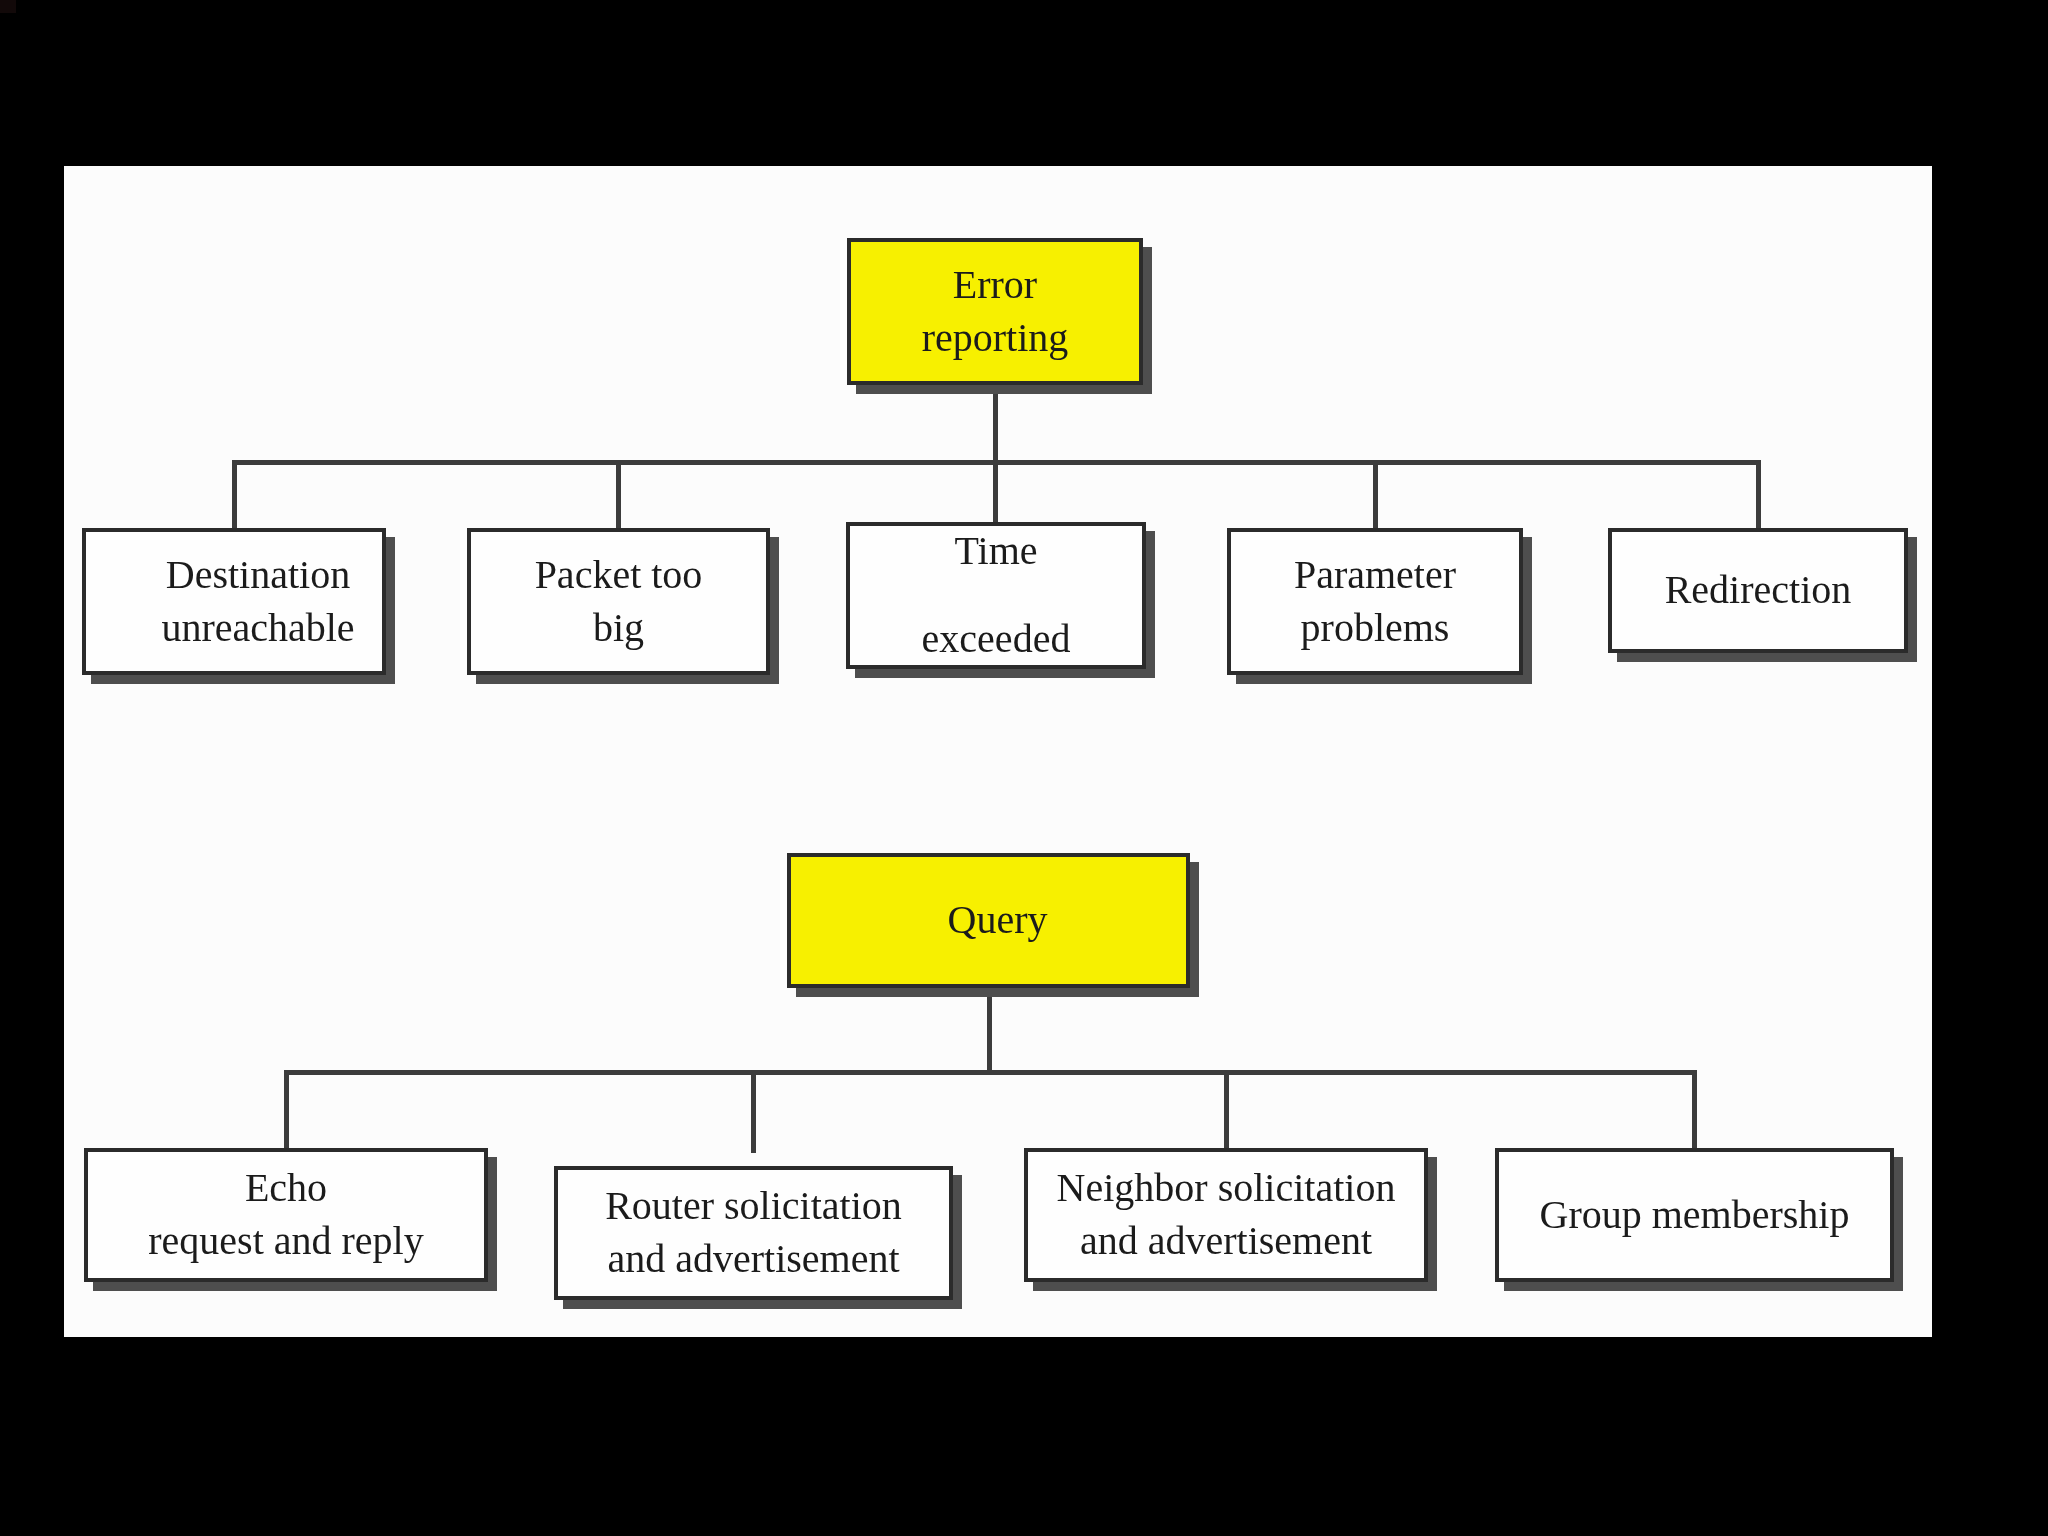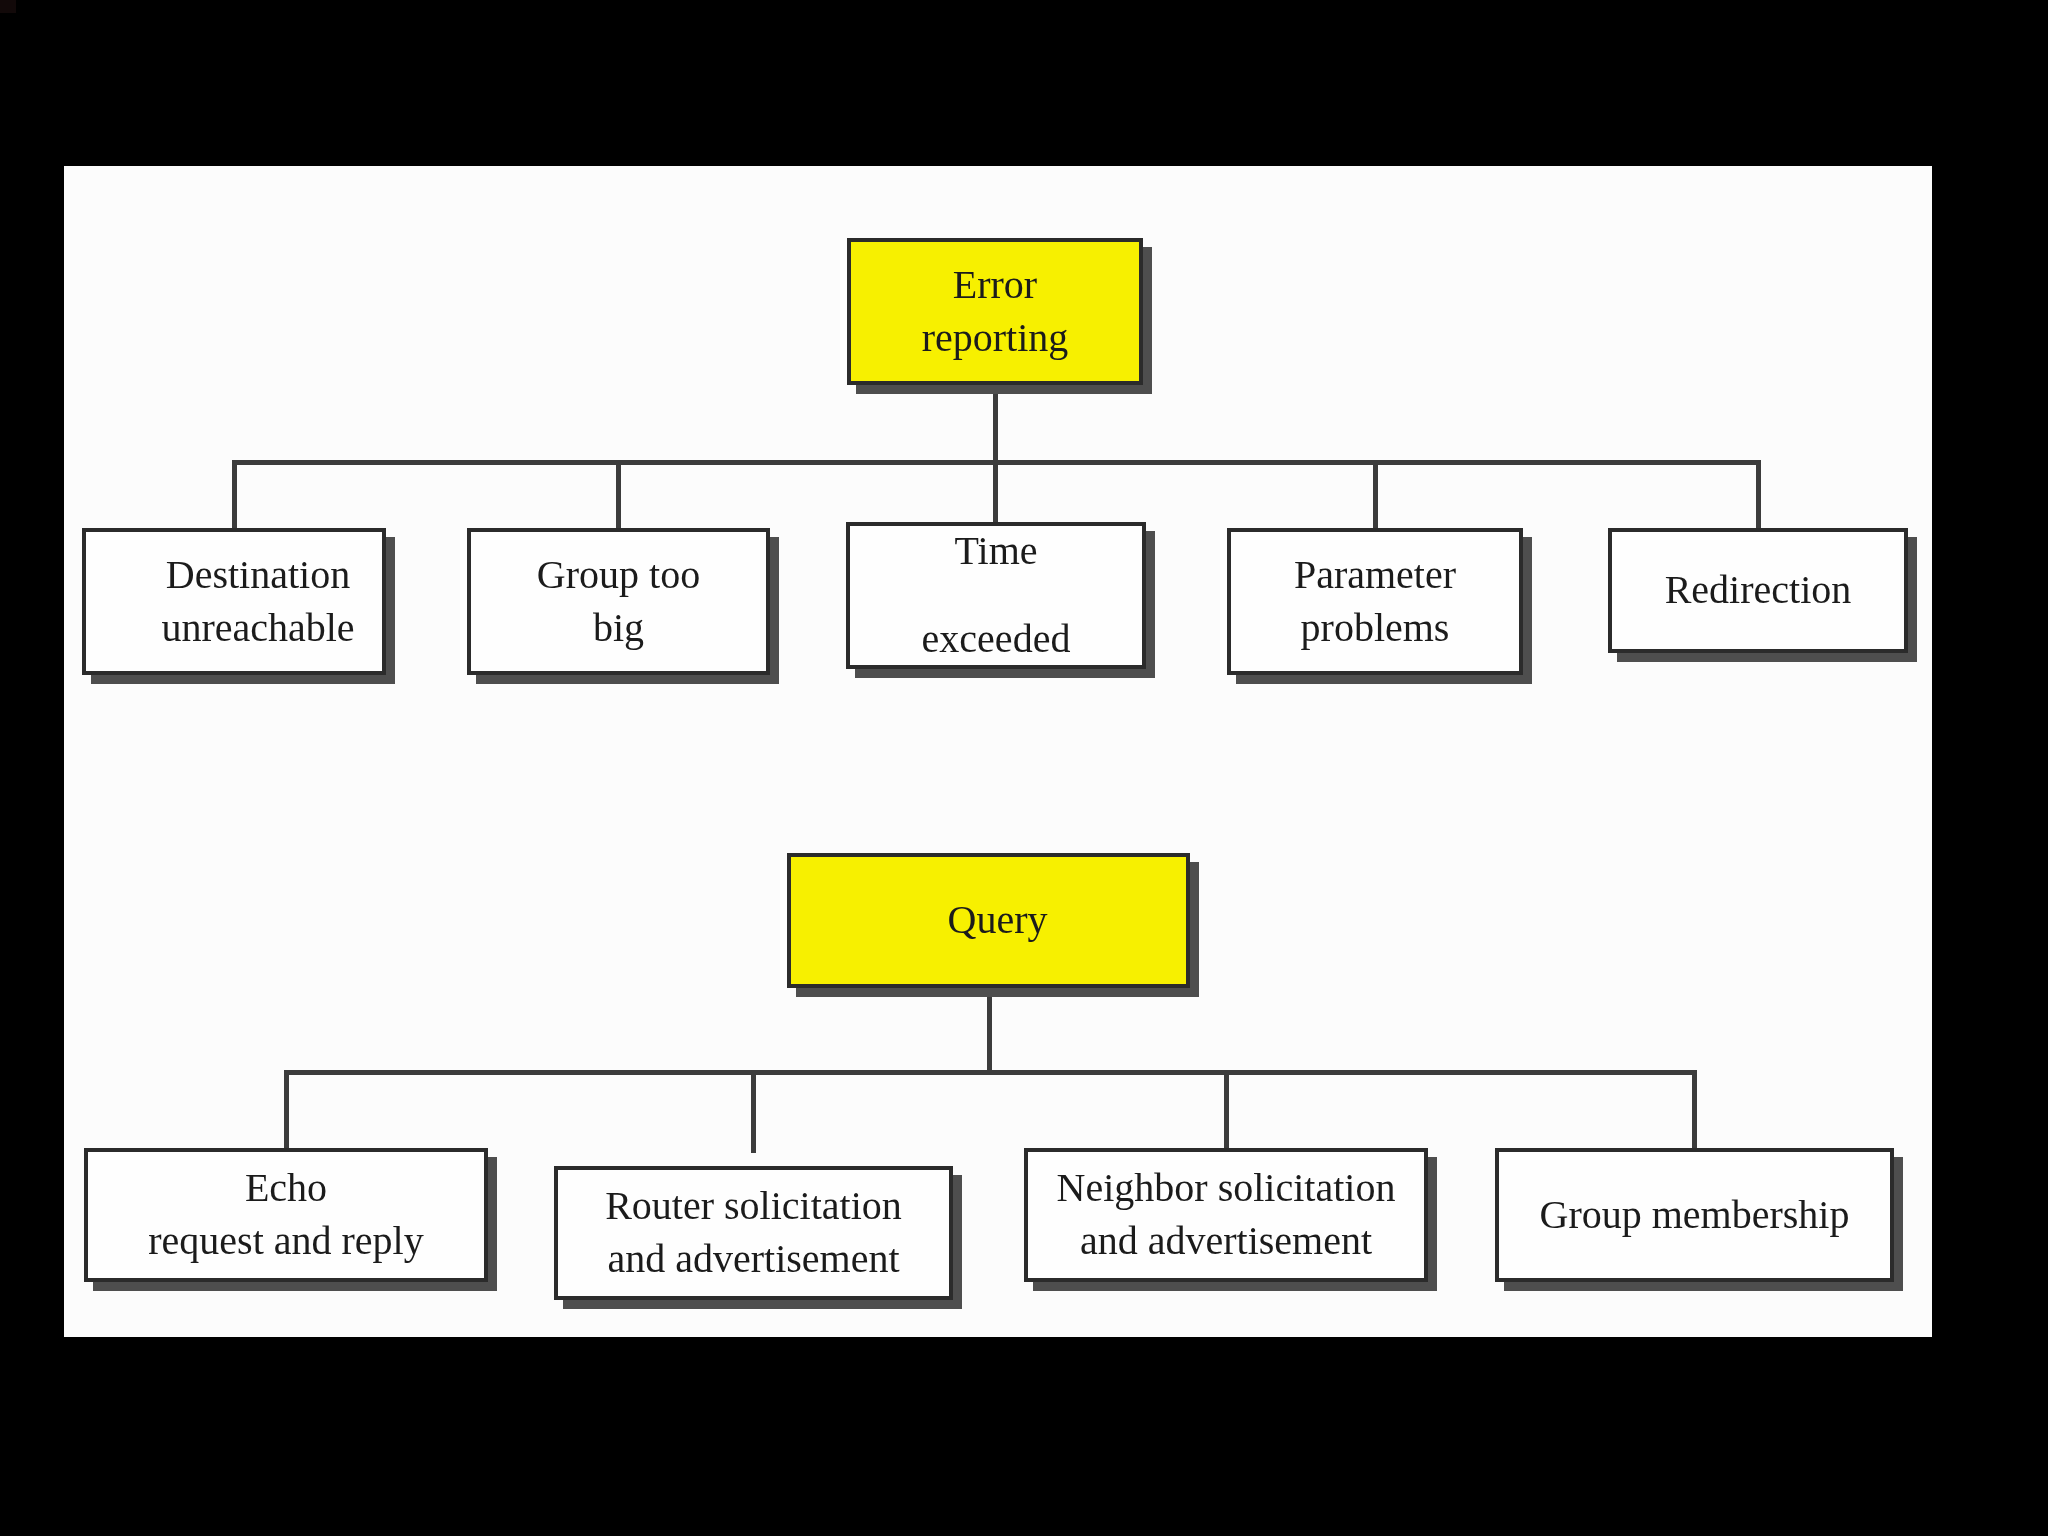--- a/index.html
+++ b/index.html
@@ -45,21 +45,21 @@
       <span>Error</span>
       <span>reporting</span>
     </div>
 
     <div class="node" style="left:18px;top:362px;width:304px;height:147px;padding-left:48px;">
       <span>Destination</span>
       <span>unreachable</span>
     </div>
 
     <div class="node" style="left:403px;top:362px;width:303px;height:147px;">
-      <span>Group too</span>
+      <span>Packet too</span>
       <span>big</span>
     </div>
 
     <div class="node" style="left:782px;top:356px;width:300px;height:147px;gap:35px;">
       <span>Time</span>
       <span>exceeded</span>
     </div>
 
     <div class="node" style="left:1163px;top:362px;width:296px;height:147px;">
       <span>Parameter</span>

